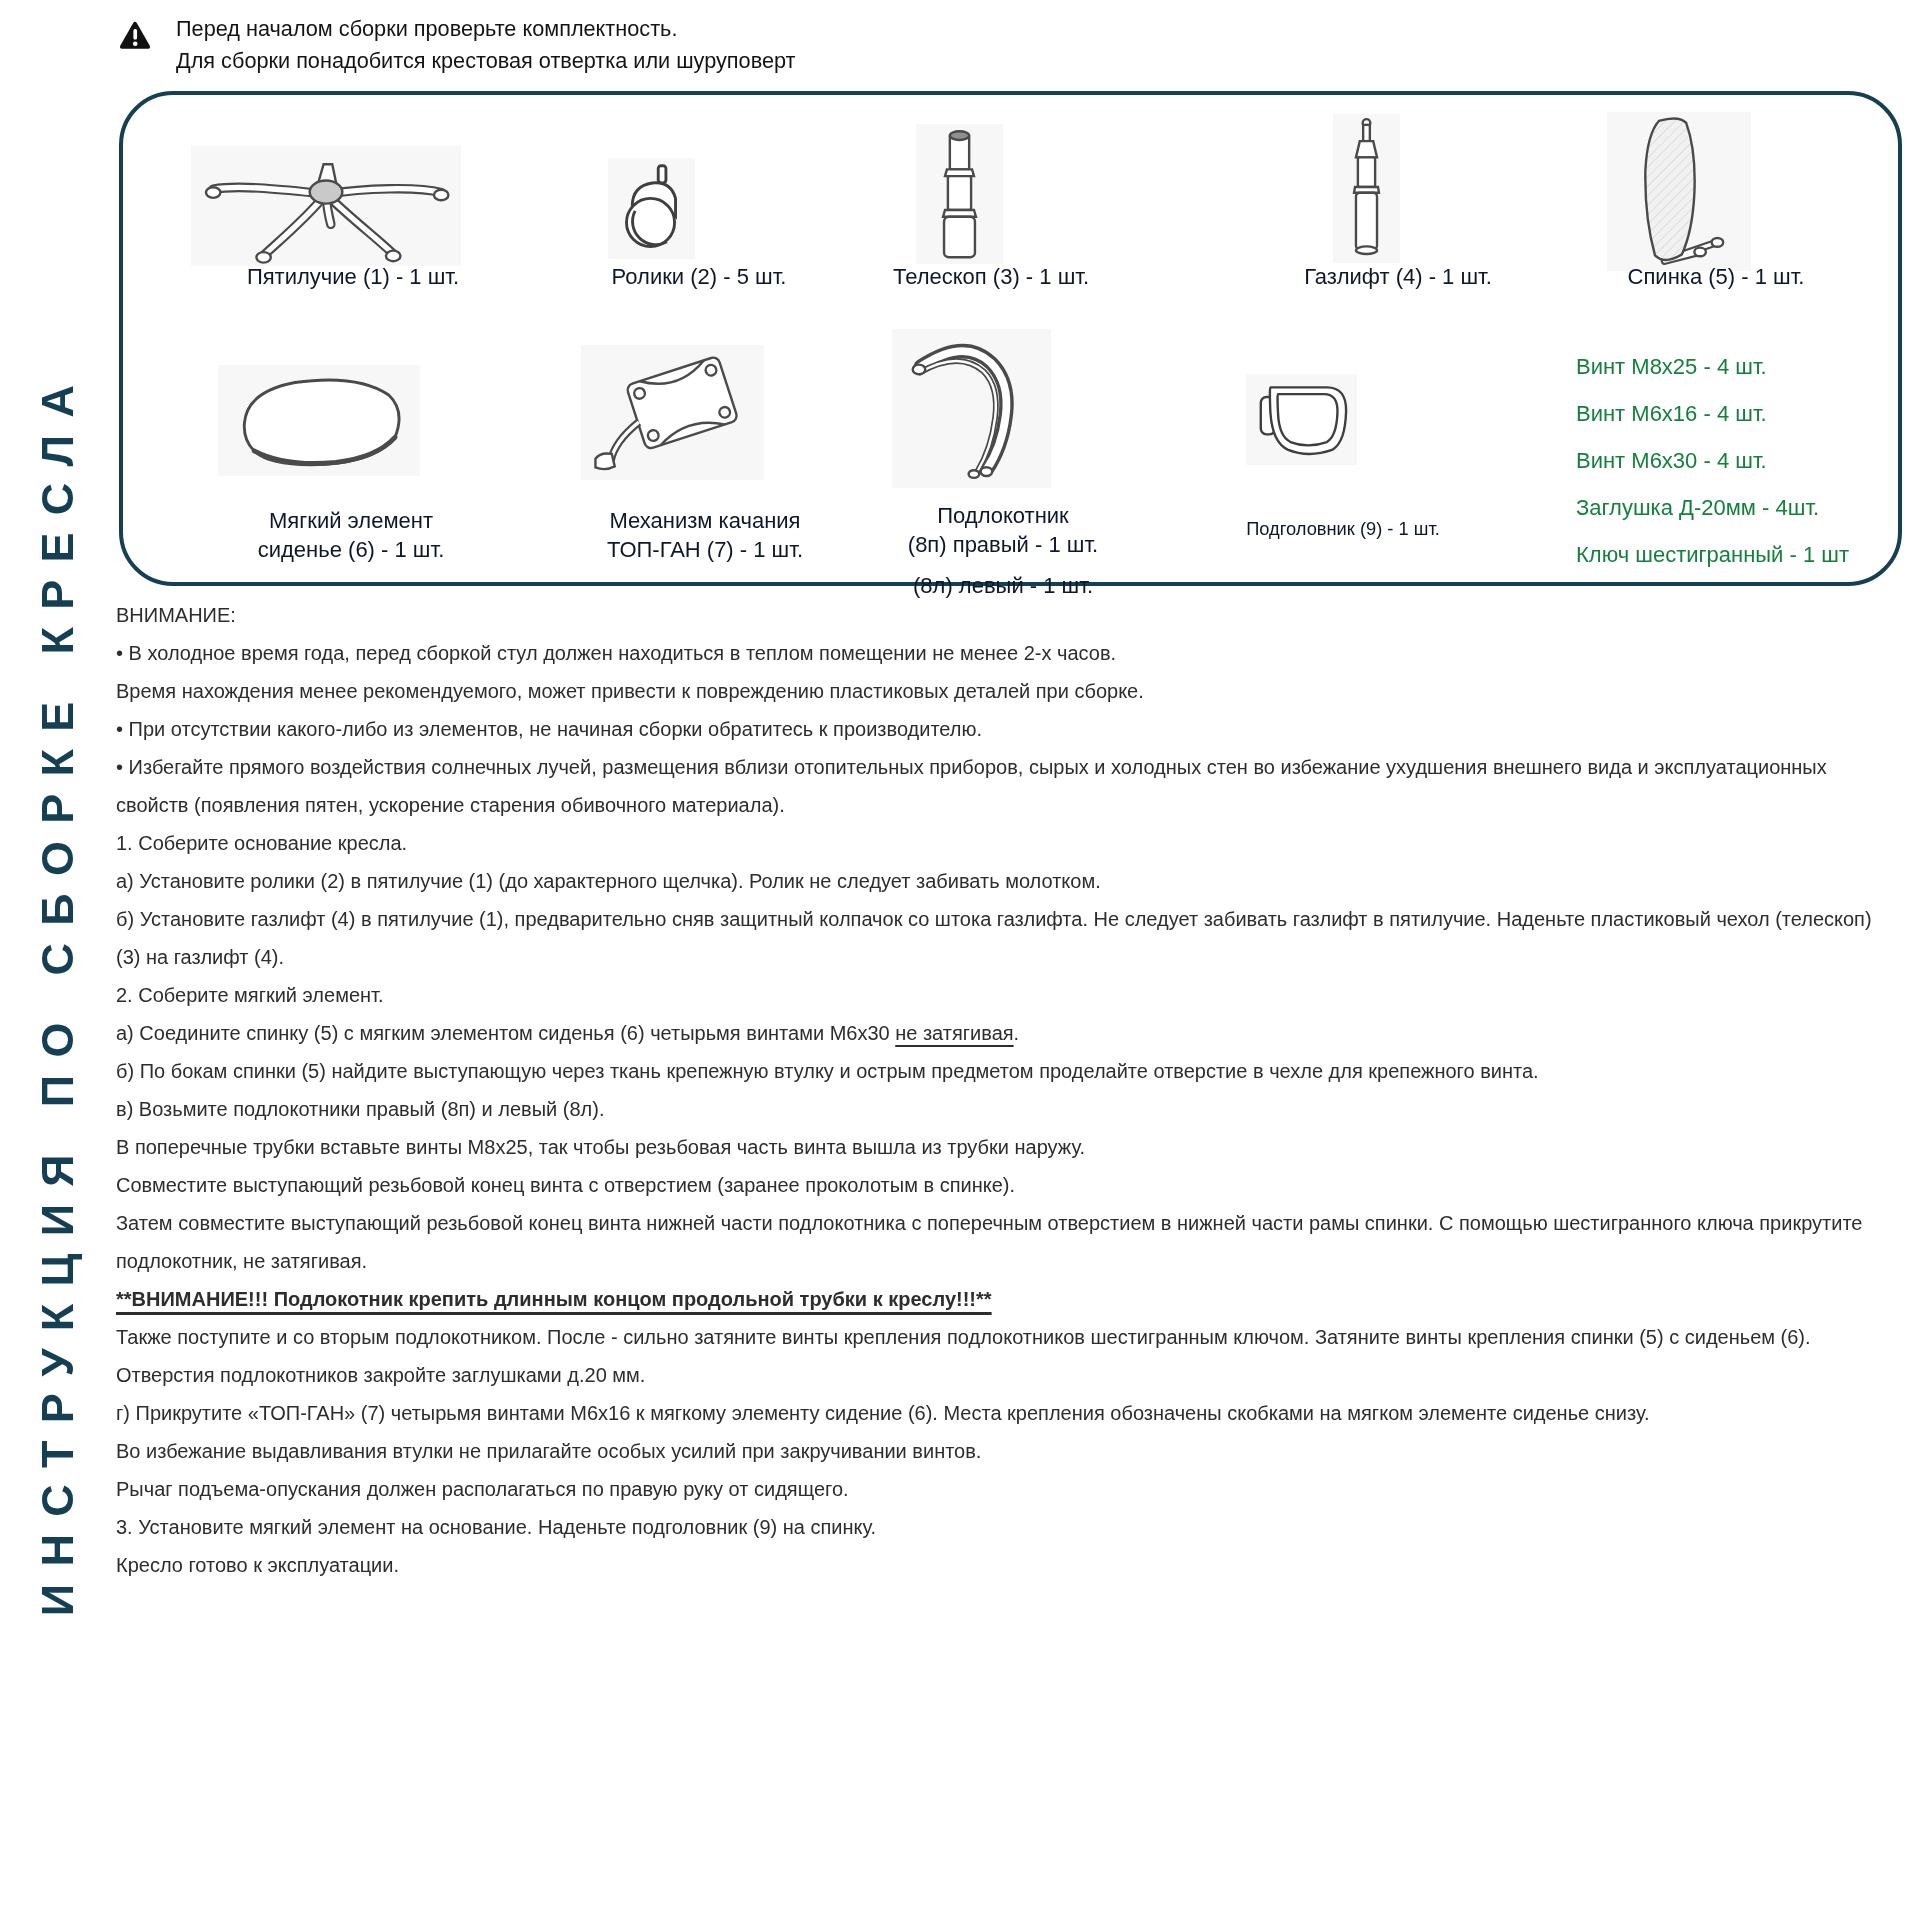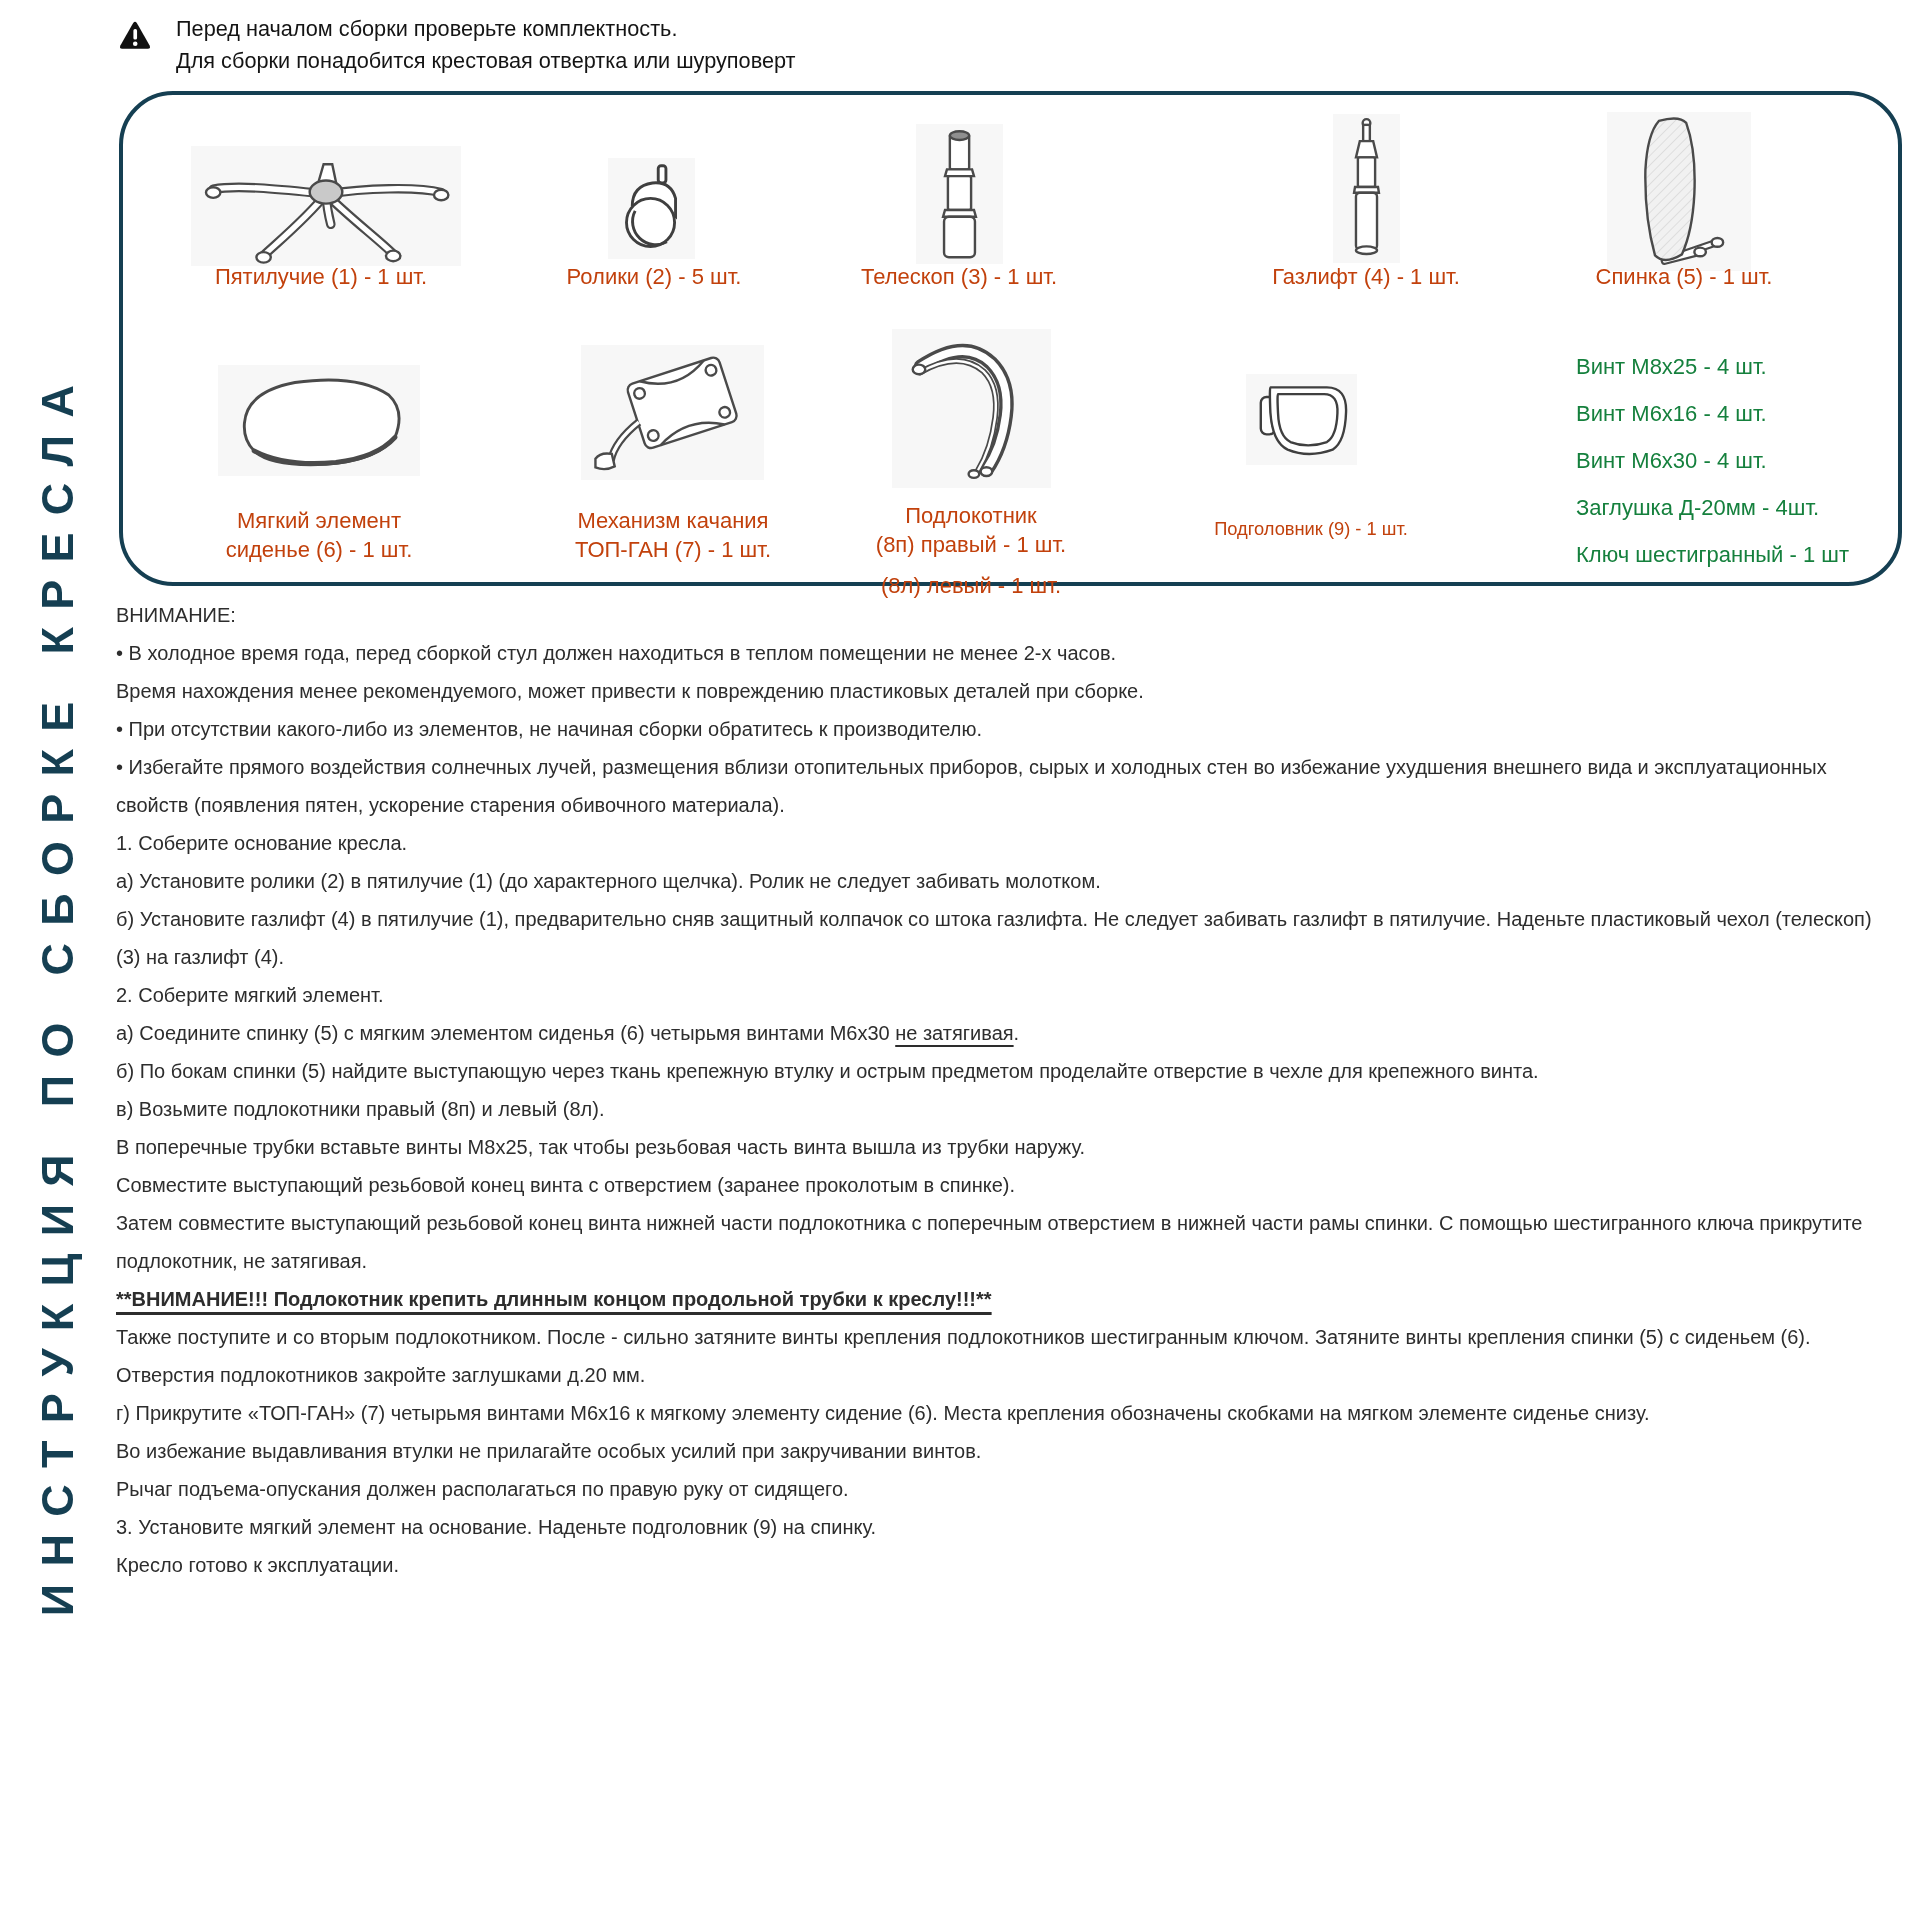--- a/index.html
+++ b/index.html
@@ -13,21 +13,21 @@
 
   
   .side-title{position:absolute;left:-607px;top:951px;width:1329px;height:82px;
     transform:rotate(-90deg);display:flex;align-items:center;justify-content:center;
     font-size:45px;font-weight:bold;letter-spacing:17.3px;color:#153f52;white-space:nowrap;}
 
   
   .parts-box{position:absolute;left:119px;top:91px;width:1783px;height:495px;
     border:4.3px solid #153f52;border-radius:54px;box-sizing:border-box;}
   .pimg{position:absolute;background:#f7f7f7;}
-  .plabel{position:absolute;transform:translateX(-50%);font-size:22px;color:#c2410c;white-space:nowrap;text-align:left;}
+  .plabel{position:absolute;transform:translateX(-50%);font-size:22px;color:#0f172a;white-space:nowrap;text-align:left;margin-left:32px;}
   .plabel.small{font-size:18.3px;}
   .hardware{position:absolute;left:1453px;top:248px;font-size:22px;line-height:47px;color:#15803d;white-space:nowrap;}
 
   
   .body-text{position:absolute;left:116px;top:596px;width:1782px;font-size:20px;line-height:38px;color:#2d2d2d;}
   .body-text p{margin:0;padding:0;}
   .b-bold{font-weight:bold;}
   .gap-top{margin-top:54px !important;}
   .u{text-decoration:underline;text-decoration-thickness:2.4px;text-underline-offset:4.8px;}
   .warn-line{font-weight:bold;text-decoration:underline;text-decoration-thickness:2.9px;text-underline-offset:5.8px;}
@@ -86,21 +86,21 @@
     <div class="pimg" style="left:485px;top:63px;width:87px;height:101px;">
       <svg width="87" height="101" viewBox="0 0 180 210">
         <g fill="#ffffff" stroke="#3f3f3f" stroke-width="6">
           <rect x="104" y="16" width="16" height="36" rx="6"></rect>
           <path d="M50 100 Q 50 58 92 52 Q 130 48 140 84 L140 122 Q 120 108 98 112"></path>
           <circle cx="88" cy="134" r="50"></circle>
           <path d="M56 110 A 48 48 0 0 0 122 174" fill="none"></path>
         </g>
       </svg>
     </div>
-    <div class="plabel" style="left:531px;top:169px;">Ролики (2) - 5 шт.</div>
+    <div class="plabel" style="left:544px;top:169px;">Ролики (2) - 5 шт.</div>
 
     <div class="pimg" style="left:793px;top:29px;width:87px;height:140px;">
       <svg width="87" height="140" viewBox="0 0 180 290">
         <g fill="#ffffff" stroke="#4a4a4a" stroke-width="5">
           <rect x="70" y="22" width="40" height="72" rx="4"></rect>
           <ellipse cx="90" cy="24" rx="20" ry="9" fill="#8f8f8f"></ellipse>
           <path d="M64 94 h52 l4 14 h-60 z"></path>
           <rect x="66" y="108" width="48" height="70" rx="4"></rect>
           <path d="M60 178 h60 l4 14 h-68 z"></path>
           <rect x="58" y="192" width="64" height="84" rx="10"></rect>

